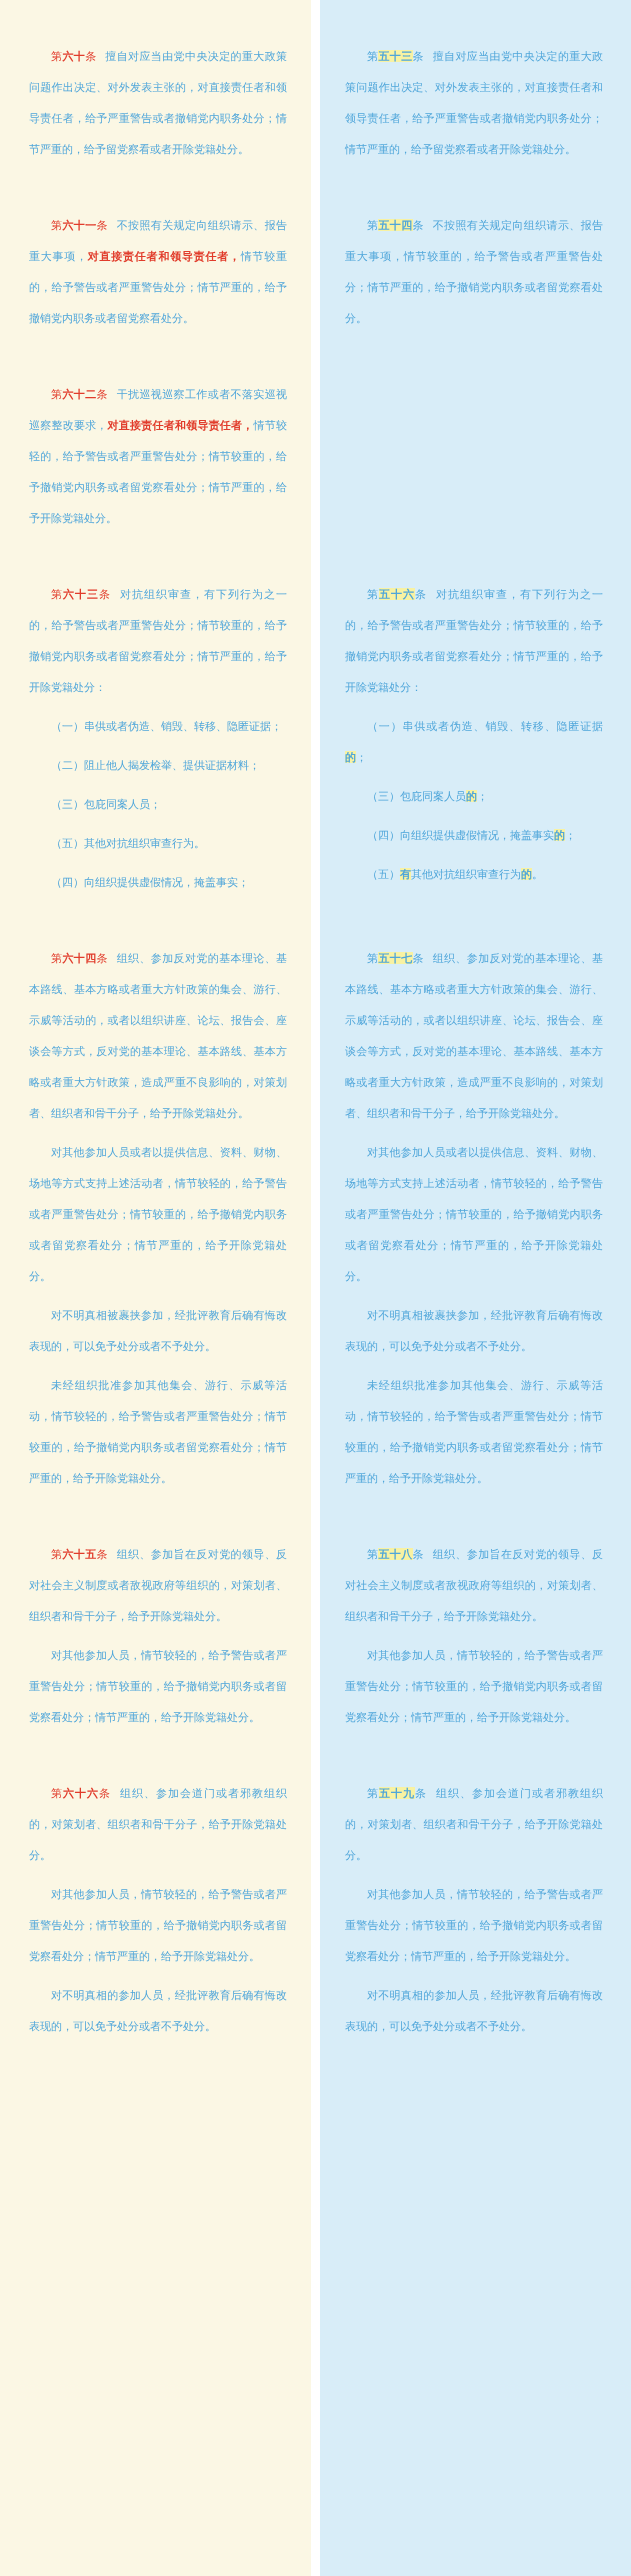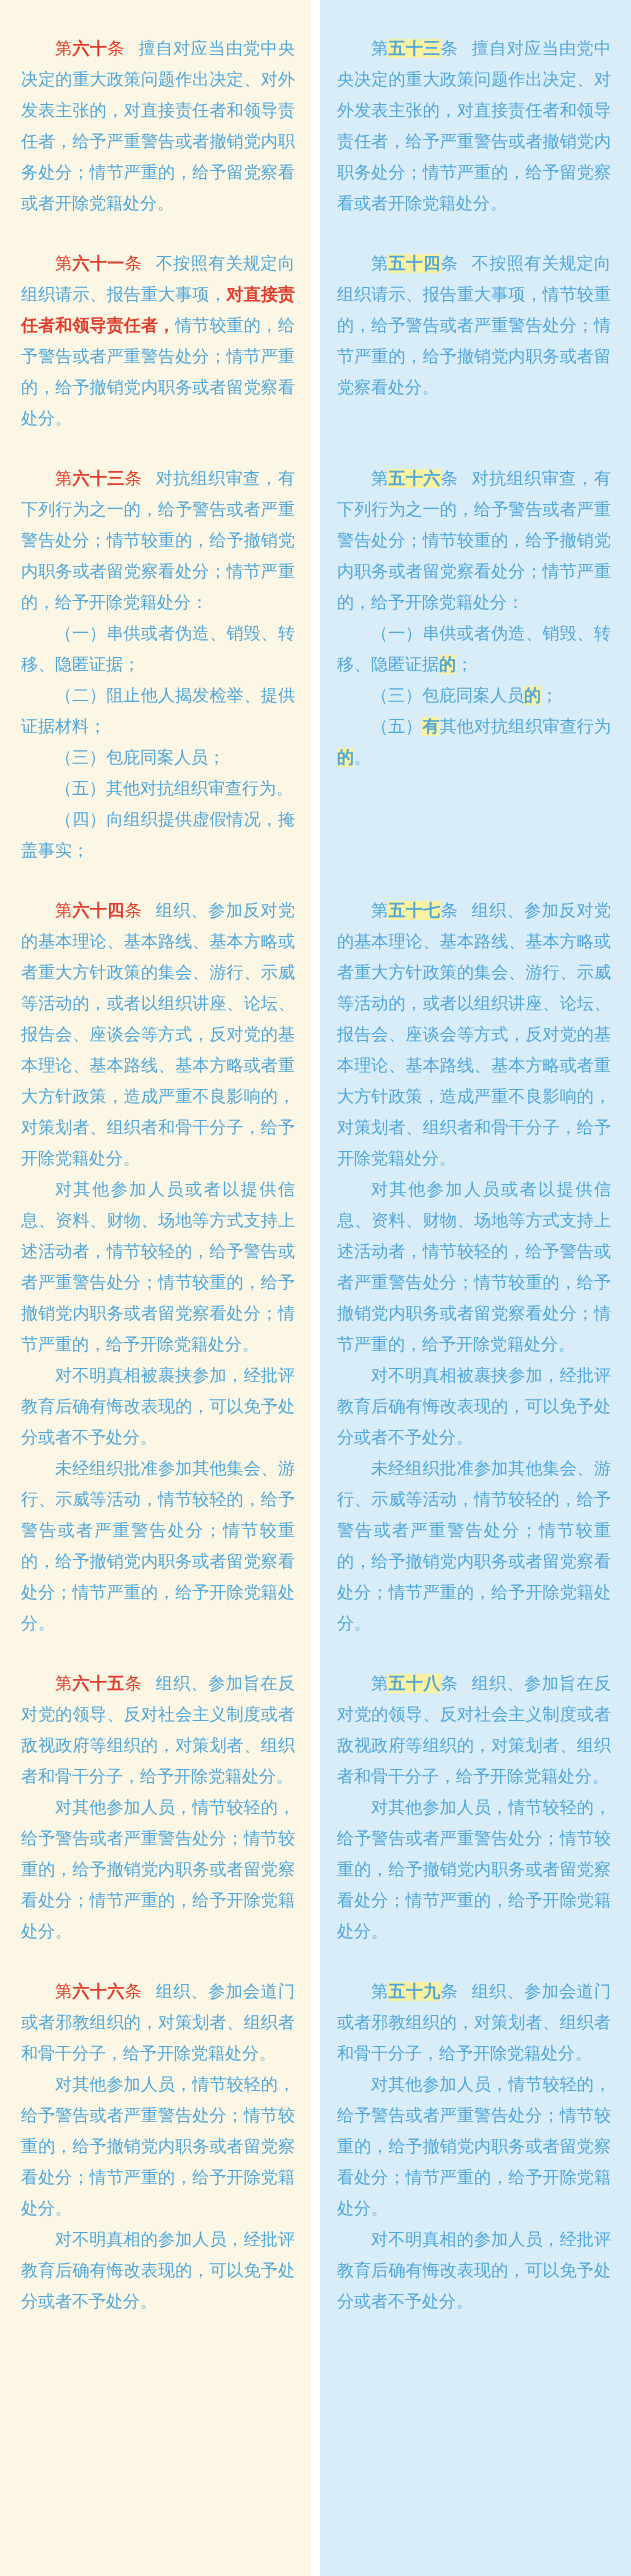--- a/index.html
+++ b/index.html
@@ -4,21 +4,21 @@
 <style>
   html,body{margin:0;padding:0;background:#ffffff;}
   .page{position:relative;width:632px;min-height:2576px;overflow:hidden;
         font-family:"Liberation Sans",sans-serif;}
   .bg-left{position:absolute;left:0;top:0;width:316px;height:100%;background:var(--left-bg,#FBF7E4);}
   .bg-right{position:absolute;left:316px;top:0;width:316px;height:100%;background:var(--right-bg,#D8EDF8);}
   .divider{position:absolute;left:311px;top:0;width:8.8px;height:100%;background:var(--divider,#FFFFFF);}
   .rows{position:relative;padding-top:33px;}
   .row{display:flex;align-items:flex-start;}
   .cell{width:316px;box-sizing:border-box;padding:0 21px 29px 21px;}
-  .article p{margin:0;font-size:17px;line-height:31px;letter-spacing:0;
+  .article p{margin:8px;font-size:11px;line-height:31px;letter-spacing:0;
              color:var(--text,#4FA6DA);text-align:justify;text-indent:2em;}
   .s-n{color:var(--text,#4FA6DA);}
   .s-r{color:var(--red,#E13C2B);}
   .s-rb{color:var(--red,#E13C2B);font-weight:700;}
   .s-r2{color:var(--red,#E13C2B);padding-right:0.8em;}
   .s-n2{color:var(--text,#4FA6DA);padding-right:0.8em;}
   .s-hl{color:var(--text,#4FA6DA);background:var(--hl,#F8F2A2);font-weight:bold;}
 </style>
 </head>
 <body>
@@ -46,37 +46,43 @@
             <p><span class="s-r">第</span><span class="s-rb">六十一</span><span class="s-r2">条</span><span class="s-n">不按照有关规定向组织请示、报告重大事项，</span><span class="s-rb">对直接责任者和领导责任者，</span><span class="s-n">情节较重的，给予警告或者严重警告处分；情节严重的，给予撤销党内职务或者留党察看处分。</span></p>
           </div>
         </div>
         <div class="cell">
           <div class="article">
             <p><span class="s-n">第</span><span class="s-hl">五十四</span><span class="s-n2">条</span><span class="s-n">不按照有关规定向组织请示、报告重大事项，情节较重的，给予警告或者严重警告处分；情节严重的，给予撤销党内职务或者留党察看处分。</span></p>
           </div>
         </div>
       </div>
       <div class="row">
+        <div class="cell">
+          <div class="article">
+            <p><span class="s-r">第</span><span class="s-rb">六十二</span><span class="s-r2">条</span><span class="s-n">干扰巡视巡察工作或者不落实巡视巡察整改要求，</span><span class="s-rb">对直接责任者和领导责任者，</span><span class="s-n">情节较轻的，给予警告或者严重警告处分；情节较重的，给予撤销党内职务或者留党察看处分；情节严重的，给予开除党籍处分。</span></p>
+          </div>
+        </div>
       </div>
       <div class="row">
         <div class="cell">
           <div class="article">
             <p><span class="s-r">第</span><span class="s-rb">六十三</span><span class="s-r2">条</span><span class="s-n">对抗组织审查，有下列行为之一的，给予警告或者严重警告处分；情节较重的，给予撤销党内职务或者留党察看处分；情节严重的，给予开除党籍处分：</span></p>
             <p><span class="s-n">（一）串供或者伪造、销毁、转移、隐匿证据；</span></p>
             <p><span class="s-n">（二）阻止他人揭发检举、提供证据材料；</span></p>
             <p><span class="s-n">（三）包庇同案人员；</span></p>
             <p><span class="s-n">（五）其他对抗组织审查行为。</span></p>
             <p><span class="s-n">（四）向组织提供虚假情况，掩盖事实；</span></p>
           </div>
         </div>
         <div class="cell">
           <div class="article">
             <p><span class="s-n">第</span><span class="s-hl">五十六</span><span class="s-n2">条</span><span class="s-n">对抗组织审查，有下列行为之一的，给予警告或者严重警告处分；情节较重的，给予撤销党内职务或者留党察看处分；情节严重的，给予开除党籍处分：</span></p>
             <p><span class="s-n">（一）串供或者伪造、销毁、转移、隐匿证据</span><span class="s-hl">的</span><span class="s-n">；</span></p>
             <p><span class="s-n">（三）包庇同案人员</span><span class="s-hl">的</span><span class="s-n">；</span></p>
+            <p><span class="s-n">（四）向组织提供虚假情况，掩盖事实</span><span class="s-hl">的</span><span class="s-n">；</span></p>
             <p><span class="s-n">（五）</span><span class="s-hl">有</span><span class="s-n">其他对抗组织审查行为</span><span class="s-hl">的</span><span class="s-n">。</span></p>
           </div>
         </div>
       </div>
       <div class="row">
         <div class="cell">
           <div class="article">
             <p><span class="s-r">第</span><span class="s-rb">六十四</span><span class="s-r2">条</span><span class="s-n">组织、参加反对党的基本理论、基本路线、基本方略或者重大方针政策的集会、游行、示威等活动的，或者以组织讲座、论坛、报告会、座谈会等方式，反对党的基本理论、基本路线、基本方略或者重大方针政策，造成严重不良影响的，对策划者、组织者和骨干分子，给予开除党籍处分。</span></p>
             <p><span class="s-n">对其他参加人员或者以提供信息、资料、财物、场地等方式支持上述活动者，情节较轻的，给予警告或者严重警告处分；情节较重的，给予撤销党内职务或者留党察看处分；情节严重的，给予开除党籍处分。</span></p>
             <p><span class="s-n">对不明真相被裹挟参加，经批评教育后确有悔改表现的，可以免予处分或者不予处分。</span></p>

